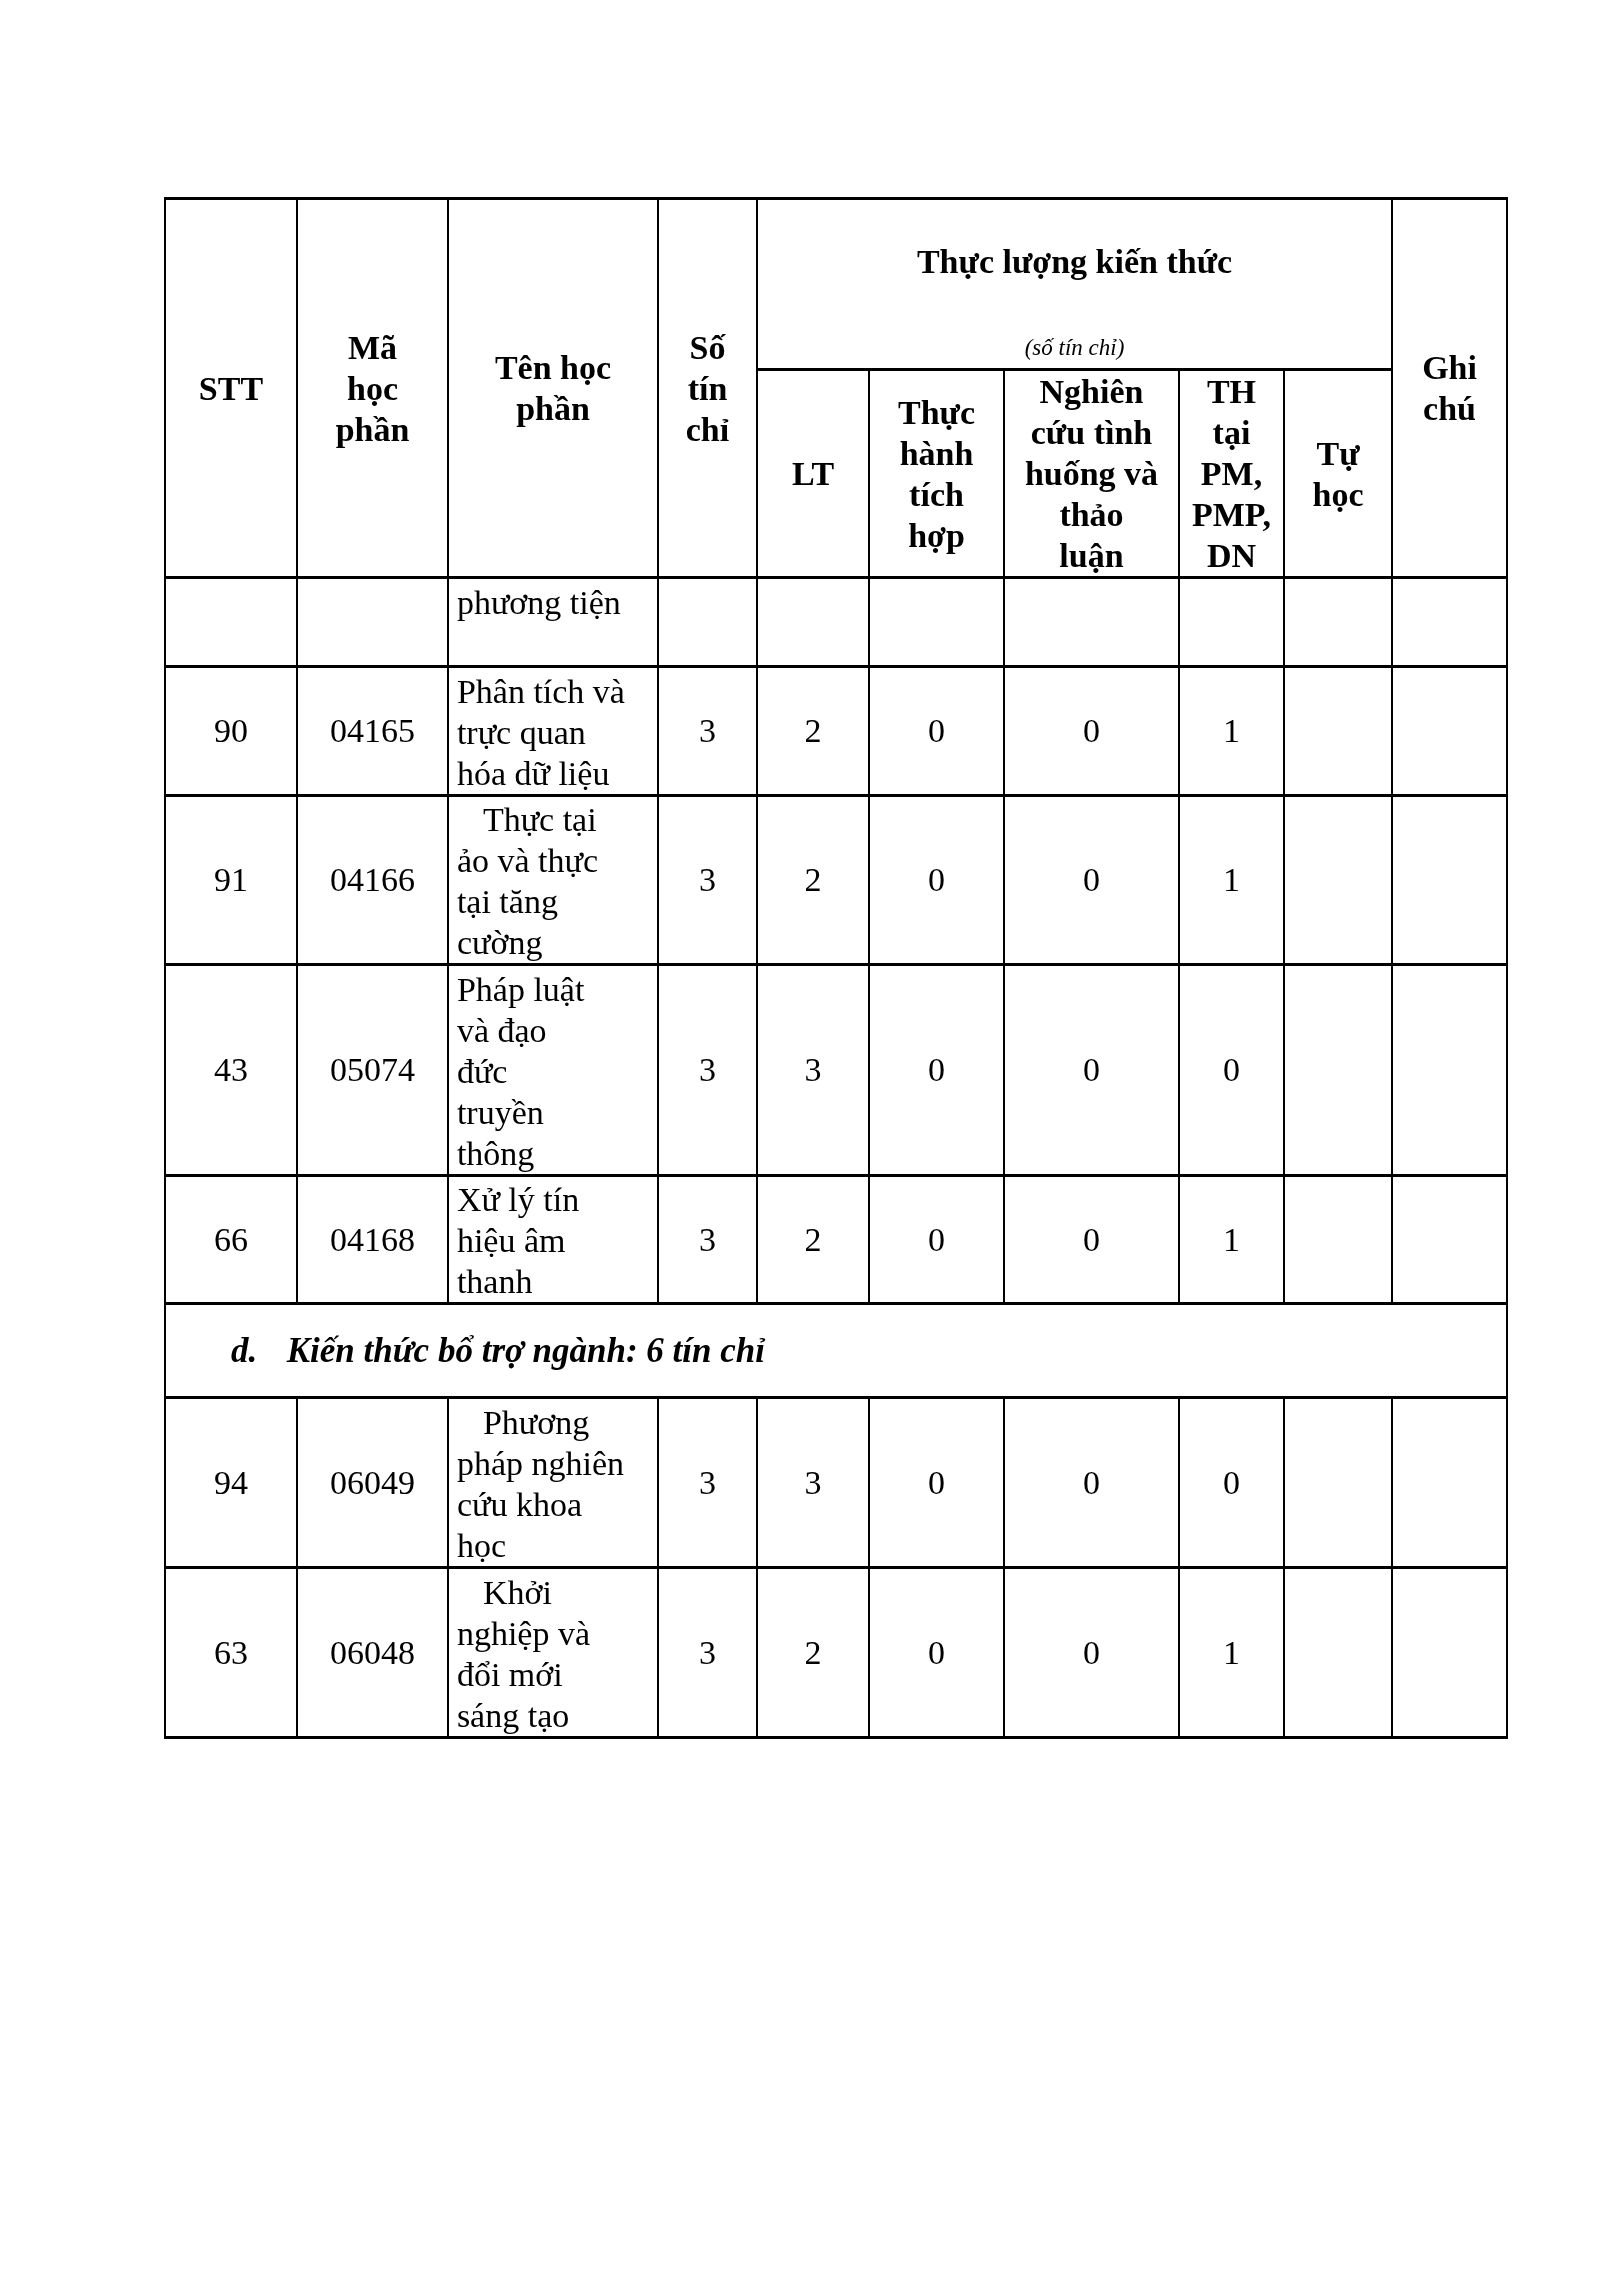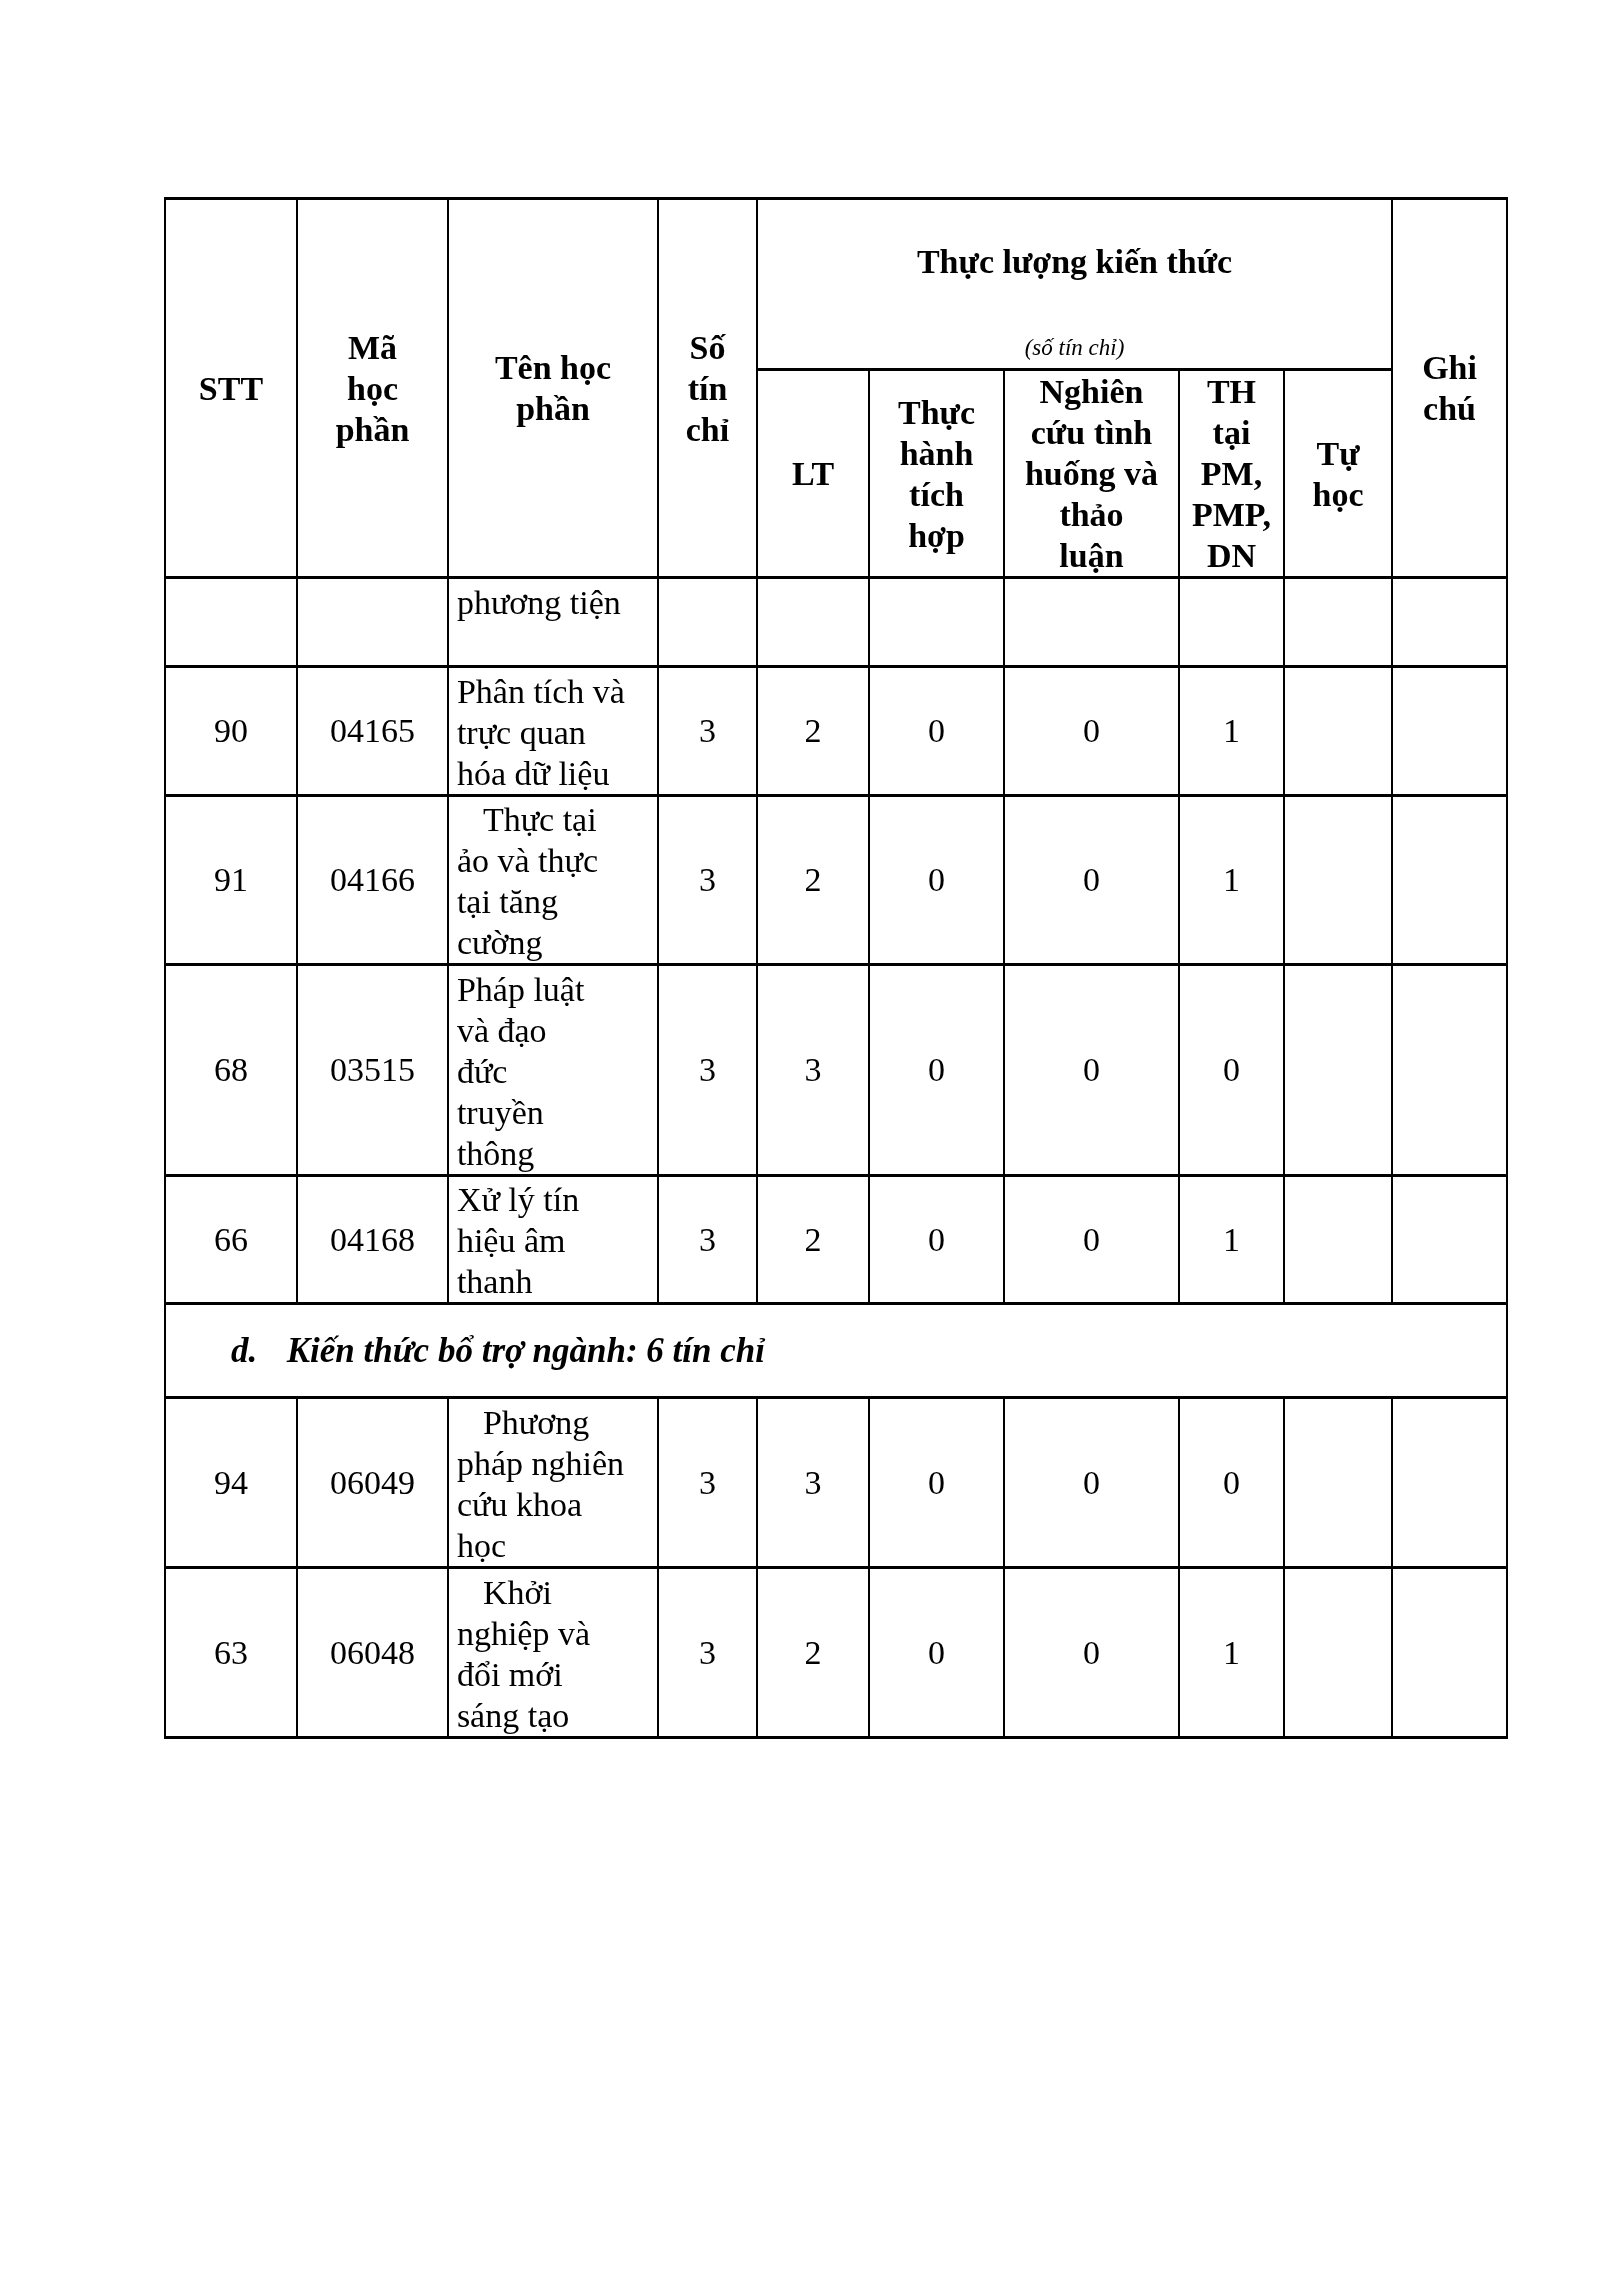--- a/index.html
+++ b/index.html
@@ -145,22 +145,22 @@
       <td class="num">3</td>
       <td class="num">2</td>
       <td class="num">0</td>
       <td class="num">0</td>
       <td class="num">1</td>
       <td class="num"></td>
       <td class="num"></td>
     </tr>
 
     <tr class="r-92">
-      <td class="num">68</td>
-      <td class="num">03515</td>
+      <td class="num">43</td>
+      <td class="num">05074</td>
       <td class="ten">Pháp luật
 và đạo
 đức
 truyền
 thông</td>
       <td class="num">3</td>
       <td class="num">3</td>
       <td class="num">0</td>
       <td class="num">0</td>
       <td class="num">0</td>

